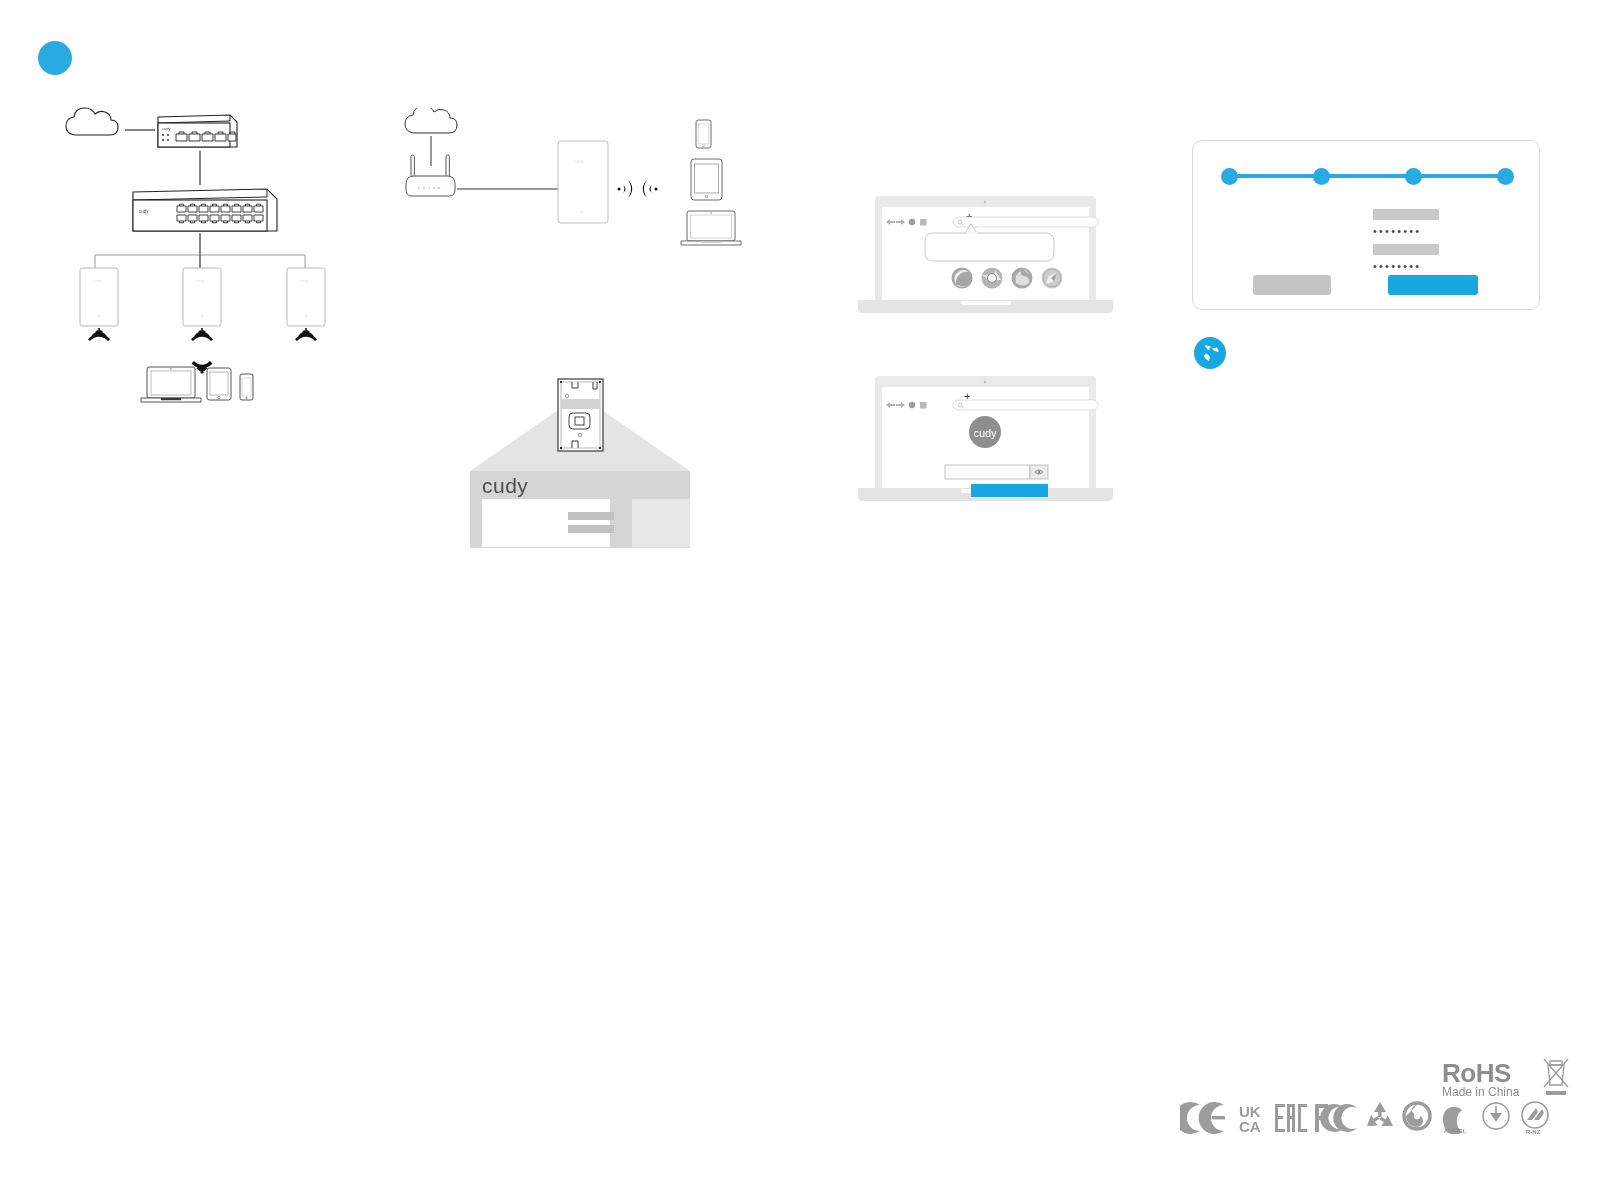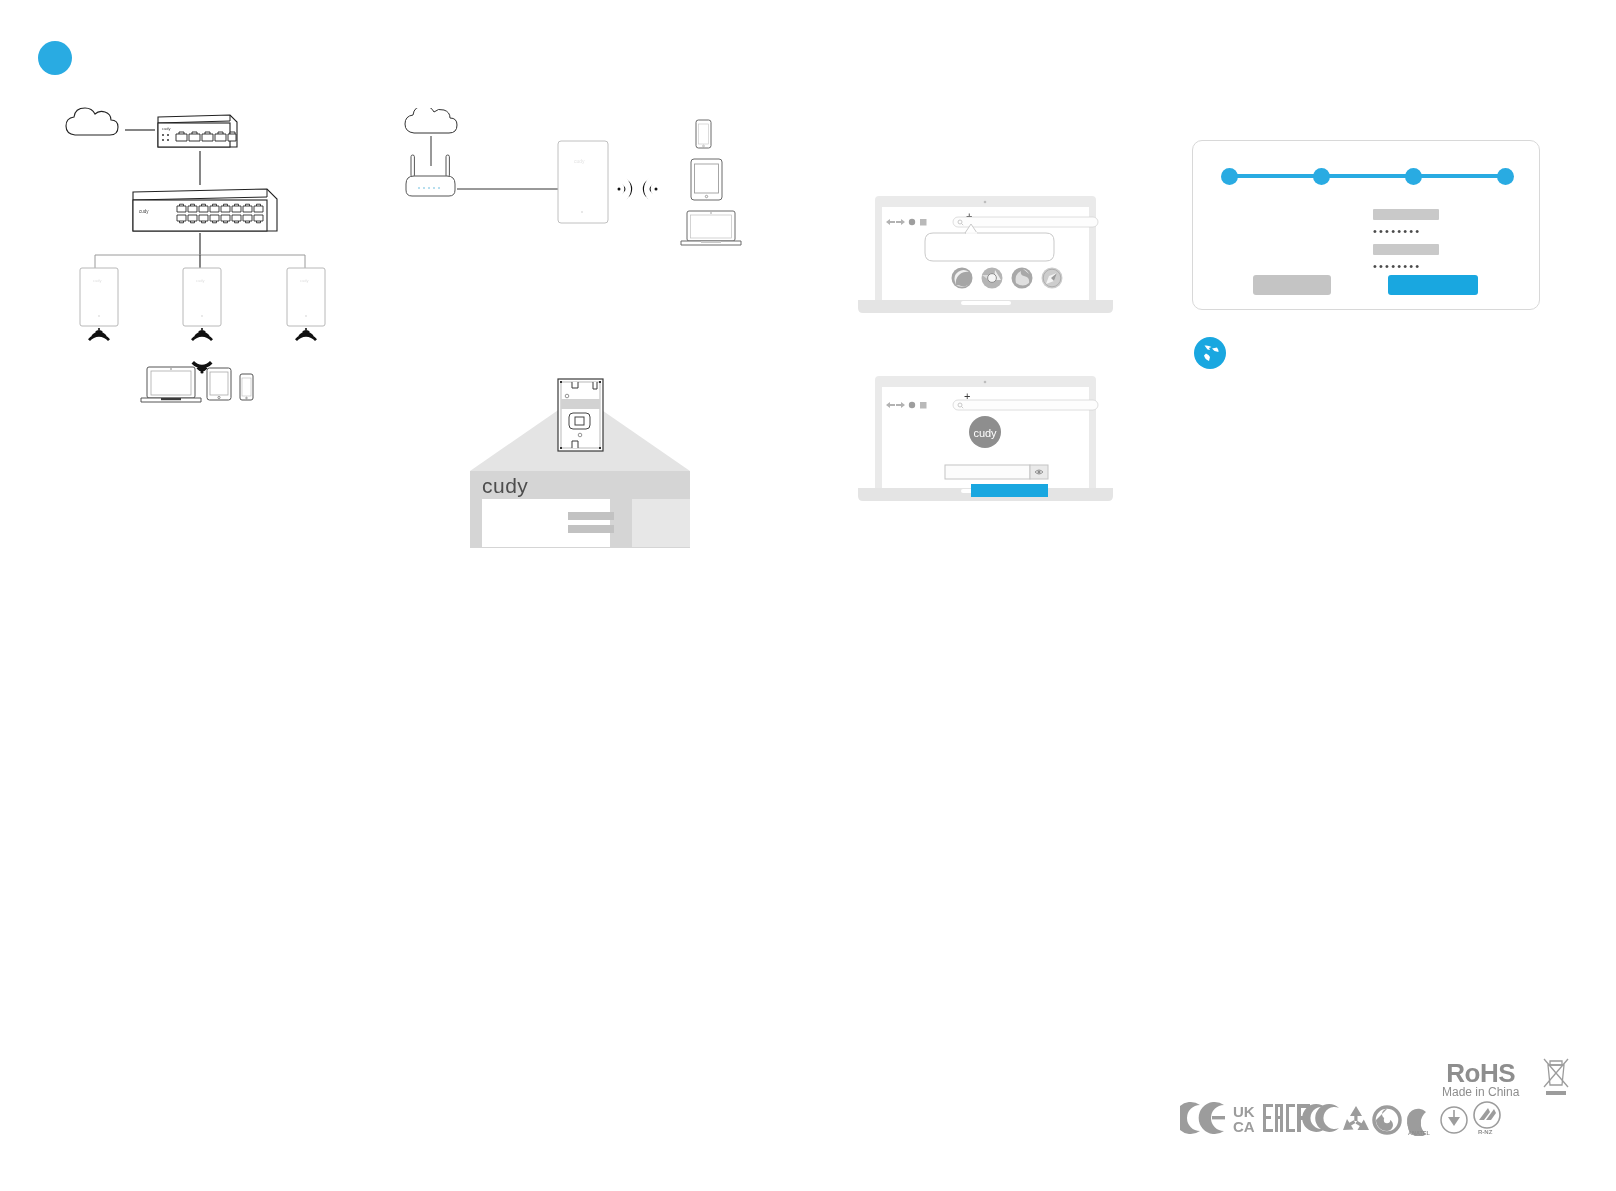--- a/index.html
+++ b/index.html
@@ -31,24 +31,24 @@
   .dots-text { position: absolute; color: #4a4a4a; font-size: 11px; letter-spacing: 2.2px; font-family: "Liberation Sans", sans-serif; }
 
   .btn-gray { position: absolute; background: #c4c4c4; border-radius: 3px; }
   .btn-blue { position: absolute; background: #19a7e0; border-radius: 3px; }
 
   
   .globe-badge { left: 1194px; top: 337px; width: 32px; height: 32px; border-radius: 50%; }
 
   
   .certs { position: absolute; left: 1180px; top: 1060px; width: 400px; height: 100px; }
-  .rohs-wrap { position: absolute; left: 262px; top: 0px; text-align: center; }
+  .rohs-wrap { position: absolute; left: 262px; top: 0px; text-align: left; }
   .rohs-main { font-family: "Liberation Sans", sans-serif; font-weight: bold; font-size: 26px; color: #8e8e8e; line-height: 26px; letter-spacing: -0.5px; }
   .rohs-sub  { font-family: "Liberation Sans", sans-serif; font-size: 12px; color: #8e8e8e; line-height: 13px; }
-  .cert-row { position: absolute; left: 0px; top: 40px; display: flex; align-items: flex-end; }
+  .cert-row { position: absolute; left: 0px; top: 40px; display: flex; gap: 6px; }
   .cert-ico { display: block; }
 
   .rnz-label { font-family: "Liberation Sans", sans-serif; font-size: 6px; font-weight: bold; fill: #8e8e8e; }
   .anatel-label { font-family: "Liberation Sans", sans-serif; font-size: 5.5px; font-weight: bold; fill: #8e8e8e; }
 
   .cudy-wordmark {
     font-family: "Liberation Sans", sans-serif;
     color: #4d4d4d;
     letter-spacing: 0.5px;
   }

